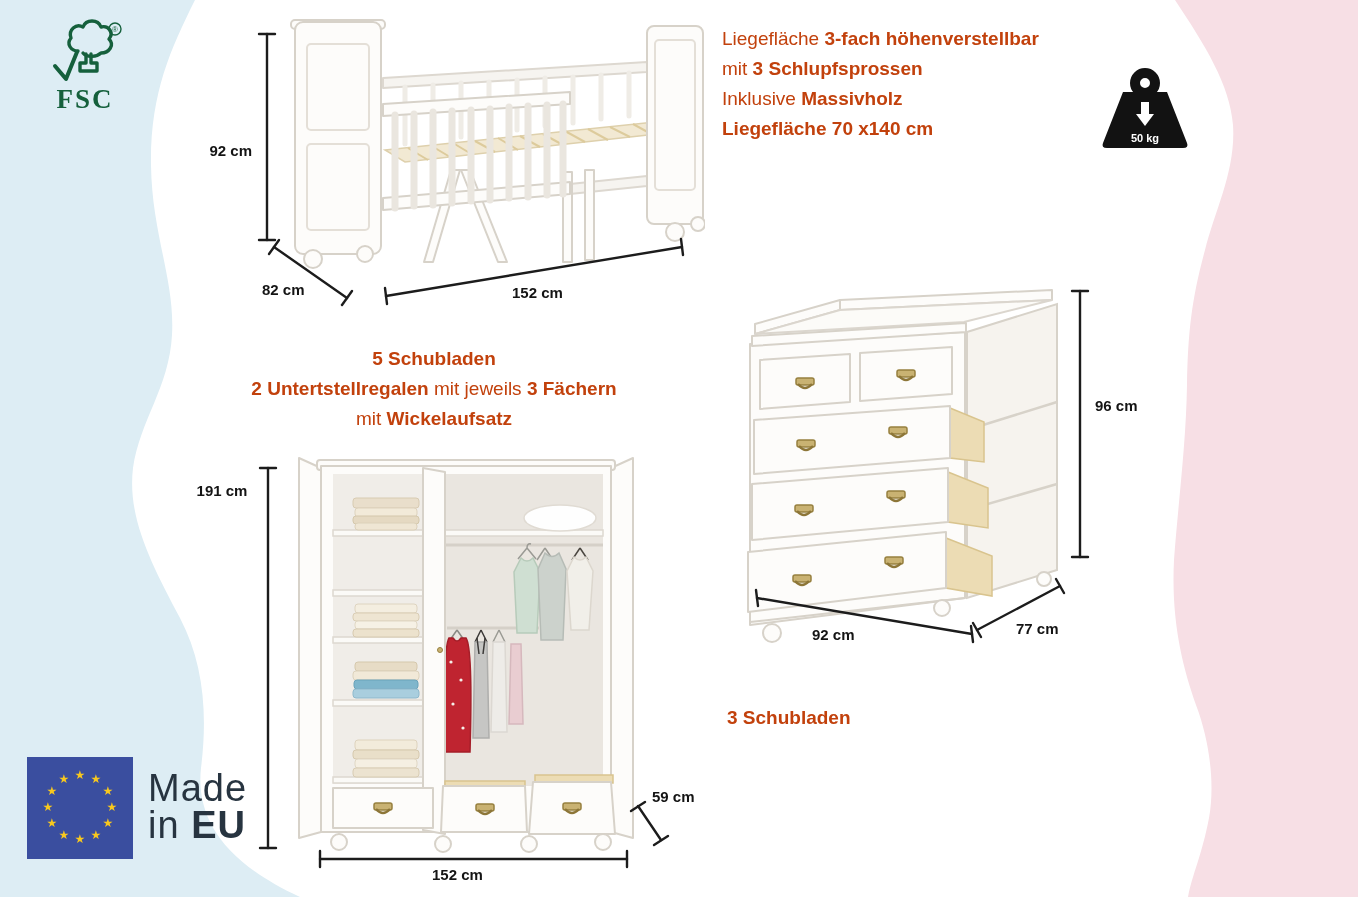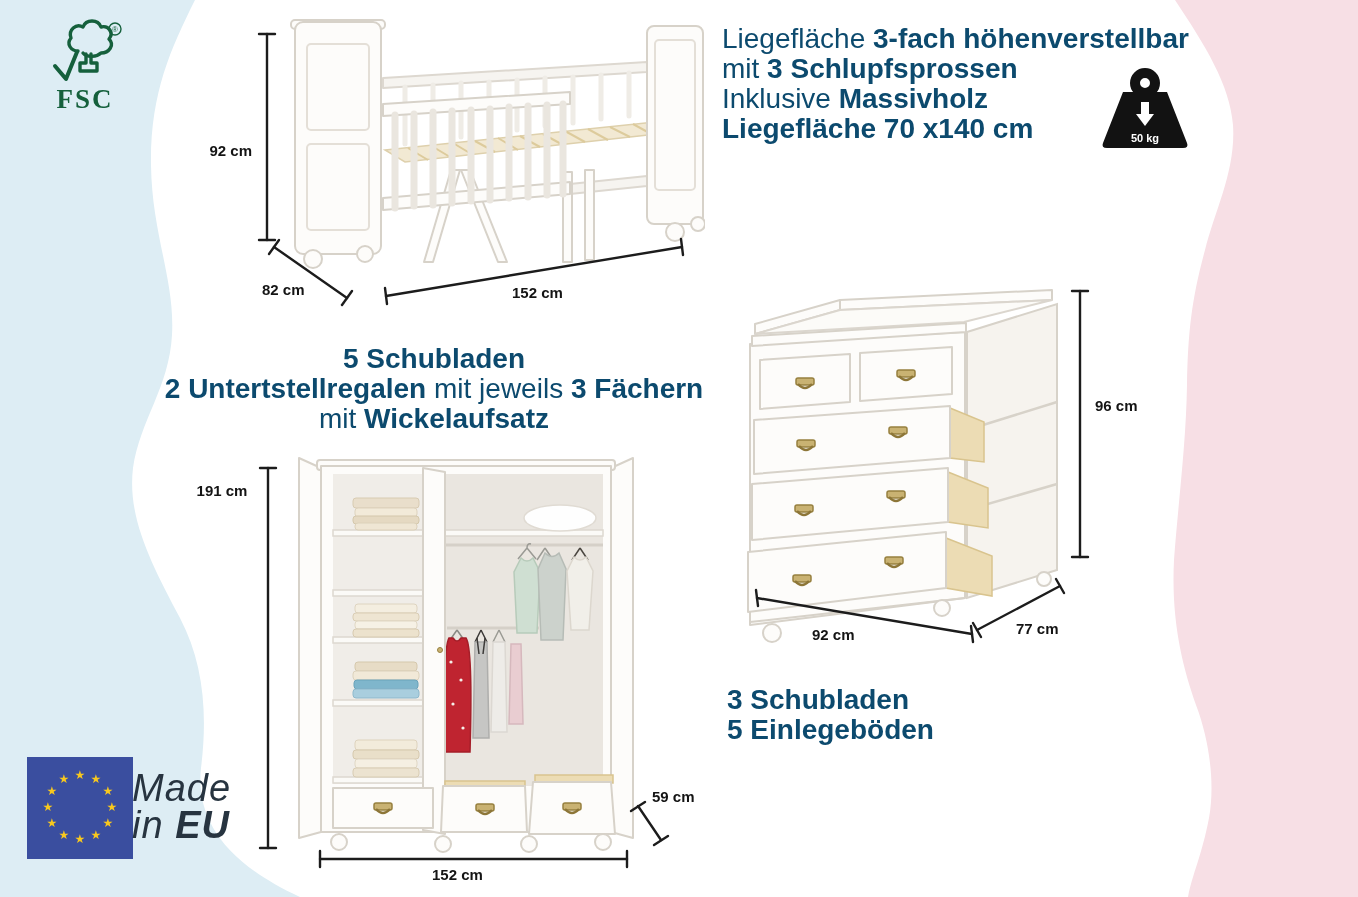--- a/index.html
+++ b/index.html
@@ -9,21 +9,21 @@
   svg{display:block;}
   
   .wf{fill:#fdfcfa;stroke:#d7d2c9;stroke-width:2;stroke-linejoin:round;}
   .wfl{fill:#f6f4f0;stroke:#ddd8d0;stroke-width:2;stroke-linejoin:round;}
   .nf{fill:none;stroke:#e4dfd7;stroke-width:2;}
   .wood{fill:#ecdcb4;stroke:#d9c48e;stroke-width:1.5;}
   .sl{stroke:#eae6df;stroke-width:7;stroke-linecap:round;}
   .bsl{stroke:#efece6;stroke-width:5;stroke-linecap:round;}
   .dim{stroke:#1c1c1c;stroke-width:2.4;stroke-linecap:round;}
   .dim-label{position:absolute;font-size:15px;font-weight:700;color:#141414;white-space:nowrap;}
-  .feat{font-size:28px;line-height:30px;color:#0c4a6e;white-space:nowrap;}
+  .feat{font-size:19px;line-height:30px;color:#c2410c;white-space:nowrap;}
   .feat b{font-weight:700;}
   .star{position:absolute;width:14px;text-align:center;font-size:12px;color:#f8c81e;line-height:14px;}
   #made-in{font-size:38px;line-height:37px;color:#273440;letter-spacing:1px;}
   #made-in .bold{font-weight:700;}
 </style>
 </head>
 <body>
 
 <div id="canvas">
 
@@ -322,37 +322,36 @@
     <div><span>Inklusive </span><b>Massivholz</b><span></span></div>
     <div><span></span><b>Liegefläche 70 x140 cm</b><span></span></div>
   </div>
 
   <div class="abs feat" style="left:150px;top:344px;width:568px;text-align:center;">
     <div><span></span><b>5 Schubladen</b><span></span><b></b><span></span></div>
     <div><span></span><b>2 Untertstellregalen</b><span> mit jeweils </span><b>3 Fächern</b><span></span></div>
     <div><span>mit </span><b>Wickelaufsatz</b><span></span><b></b><span></span></div>
   </div>
 
-  <div class="abs feat" style="left:727px;top:685px;">
+  <div class="abs feat" style="left:727px;top:703px;text-align:right;">
     <div><span></span><b>3 Schubladen</b><span></span></div>
-    <div><span></span><b>5 Einlegeböden</b><span></span></div>
   </div>
 
   <div class="abs" style="left:27px;top:757px;width:106px;height:102px;background:#3a4e9f;">
     <span class="star" style="left:46px;top:11px;">★</span>
     <span class="star" style="left:62px;top:15px;">★</span>
     <span class="star" style="left:74px;top:27px;">★</span>
     <span class="star" style="left:78px;top:43px;">★</span>
     <span class="star" style="left:74px;top:59px;">★</span>
     <span class="star" style="left:62px;top:71px;">★</span>
     <span class="star" style="left:46px;top:75px;">★</span>
     <span class="star" style="left:30px;top:71px;">★</span>
     <span class="star" style="left:18px;top:59px;">★</span>
     <span class="star" style="left:14px;top:43px;">★</span>
     <span class="star" style="left:18px;top:27px;">★</span>
     <span class="star" style="left:30px;top:15px;">★</span>
   </div>
-  <div class="abs" id="made-in" style="left:132px;top:770px;font-style:italic;">
+  <div class="abs" id="made-in" style="left:148px;top:770px;">
     <div>Made</div>
     <div><span>in </span><span class="bold">EU</span></div>
   </div>
 
 </div>
 
 </body></html>

